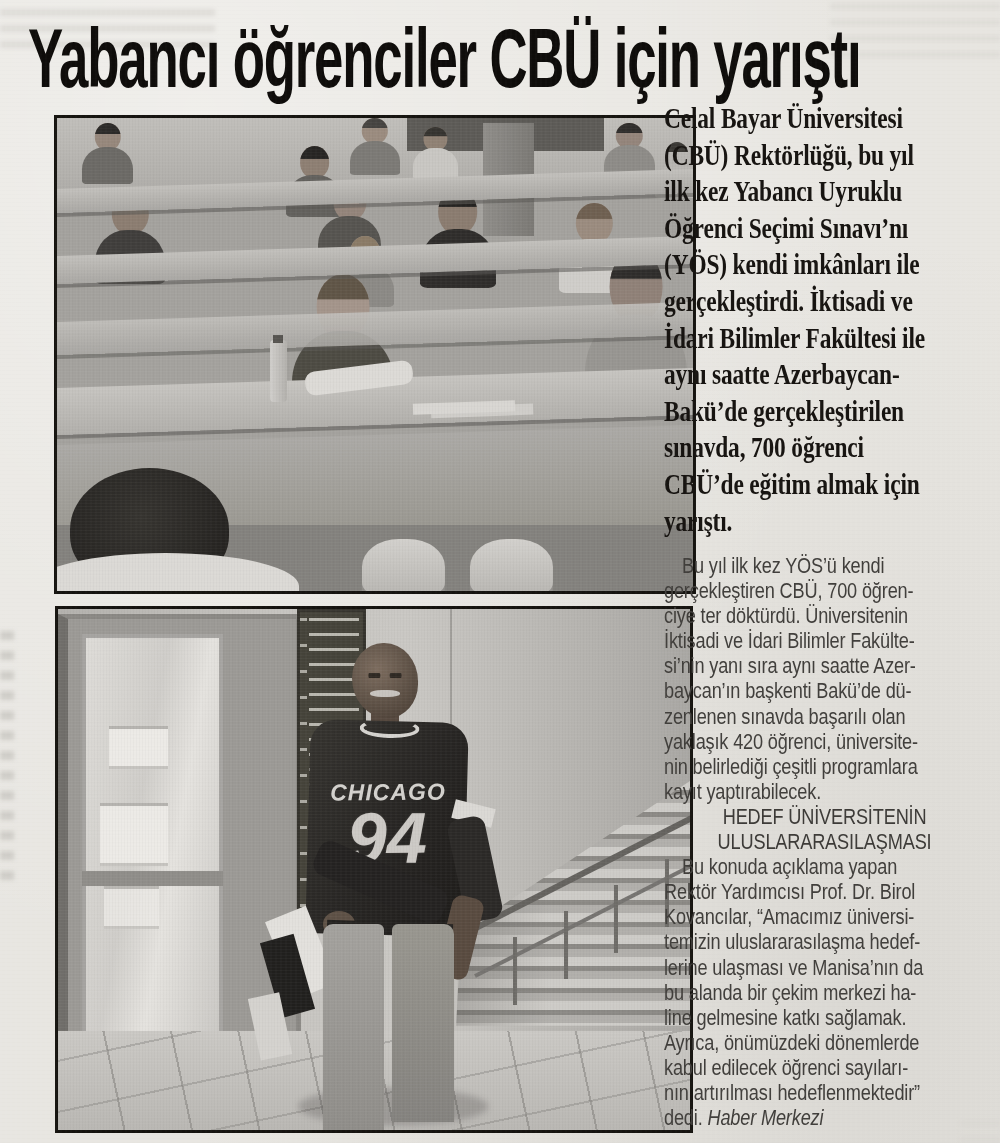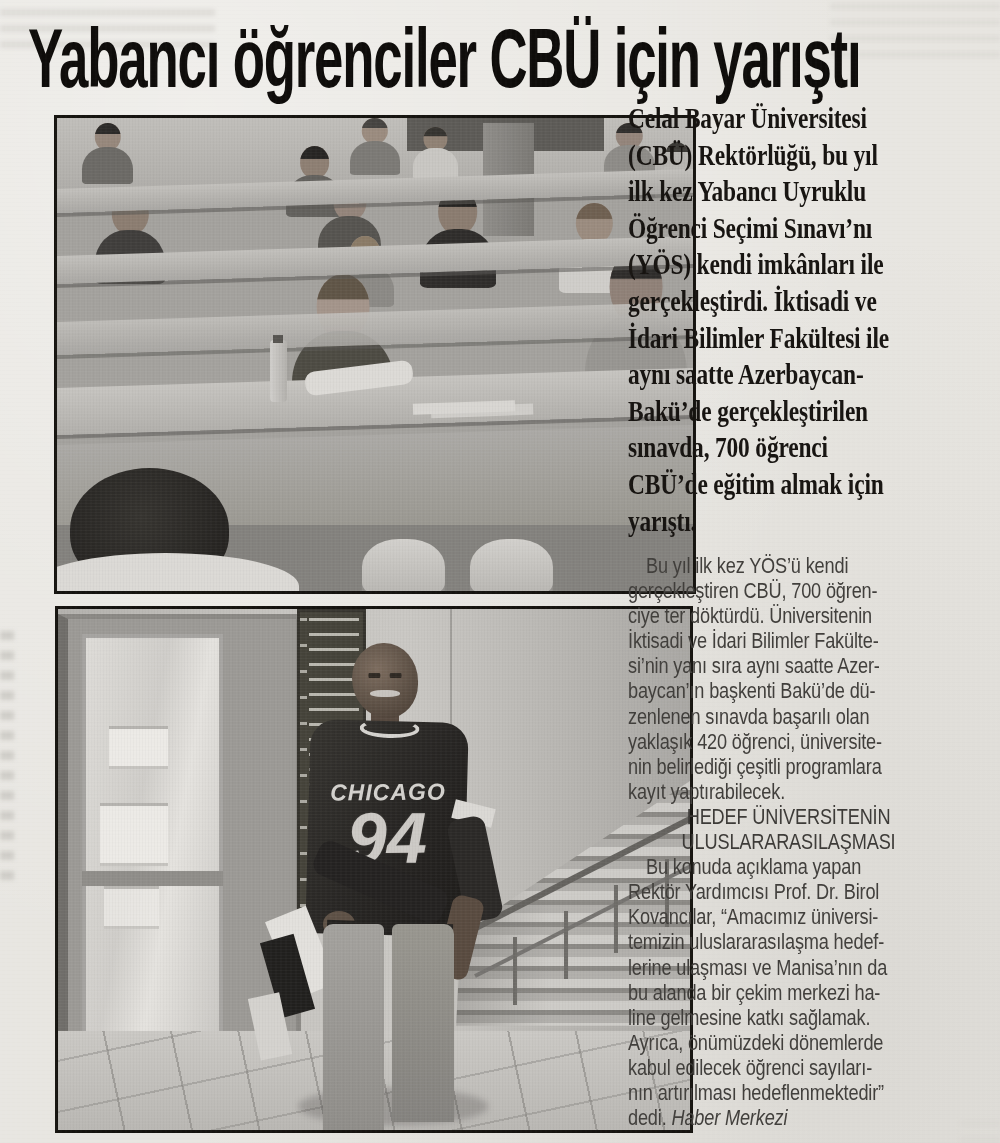--- a/index.html
+++ b/index.html
@@ -112,21 +112,21 @@
   .hand{position:absolute;left:42%;top:58%;width:5%;height:5%;border-radius:50%;background:#5d5045;}
   .paper1{position:absolute;left:35%;top:58%;width:7%;height:16%;background:#e2e0dc;transform:rotate(-22deg);}
   .paper2{position:absolute;left:33.5%;top:63%;width:5.5%;height:15%;background:#201f1d;transform:rotate(-16deg);}
   .paper3{position:absolute;left:31%;top:74%;width:5%;height:12%;background:#d4d2ce;transform:rotate(-12deg);}
   .jeans{position:absolute;left:42%;top:60.5%;width:21%;height:39.5%;}
   .jeans::before{content:"";position:absolute;left:0;top:0;width:46%;height:100%;border-radius:10px 6px 0 0;background:linear-gradient(#a3a19d,#8f8d89);}
   .jeans::after{content:"";position:absolute;right:2%;top:0;width:46%;height:96%;border-radius:6px 10px 0 0;background:linear-gradient(#98968f,#84827e);}
   .belt{position:absolute;left:42.5%;top:60%;width:20%;height:2%;background:#23211f;transform:rotate(2deg);}
 
   
-  .col{position:absolute;left:628px;top:100px;width:330px;}
+  .col{position:absolute;left:664px;top:100px;width:330px;}
   .lead{margin:0;width:416px;transform:scaleX(.78);transform-origin:left top;
     font-family:"Liberation Serif",serif;font-weight:bold;color:#161310;
     font-size:30px;line-height:36.6px;white-space:pre-line;letter-spacing:-.2px;}
   .bodytext{position:absolute;left:0;top:454px;width:380px;transform:scaleX(.845);transform-origin:left top;
     font-family:"Liberation Sans",sans-serif;color:#403e3b;
     font-size:21.5px;line-height:25.1px;letter-spacing:-.2px;}
   .bodytext p{margin:0;white-space:pre-line;}
   .subhead{text-align:center;white-space:pre-line;color:#3c3a37;}
   .lastline{white-space:normal;}
   .byline{font-style:italic;}

